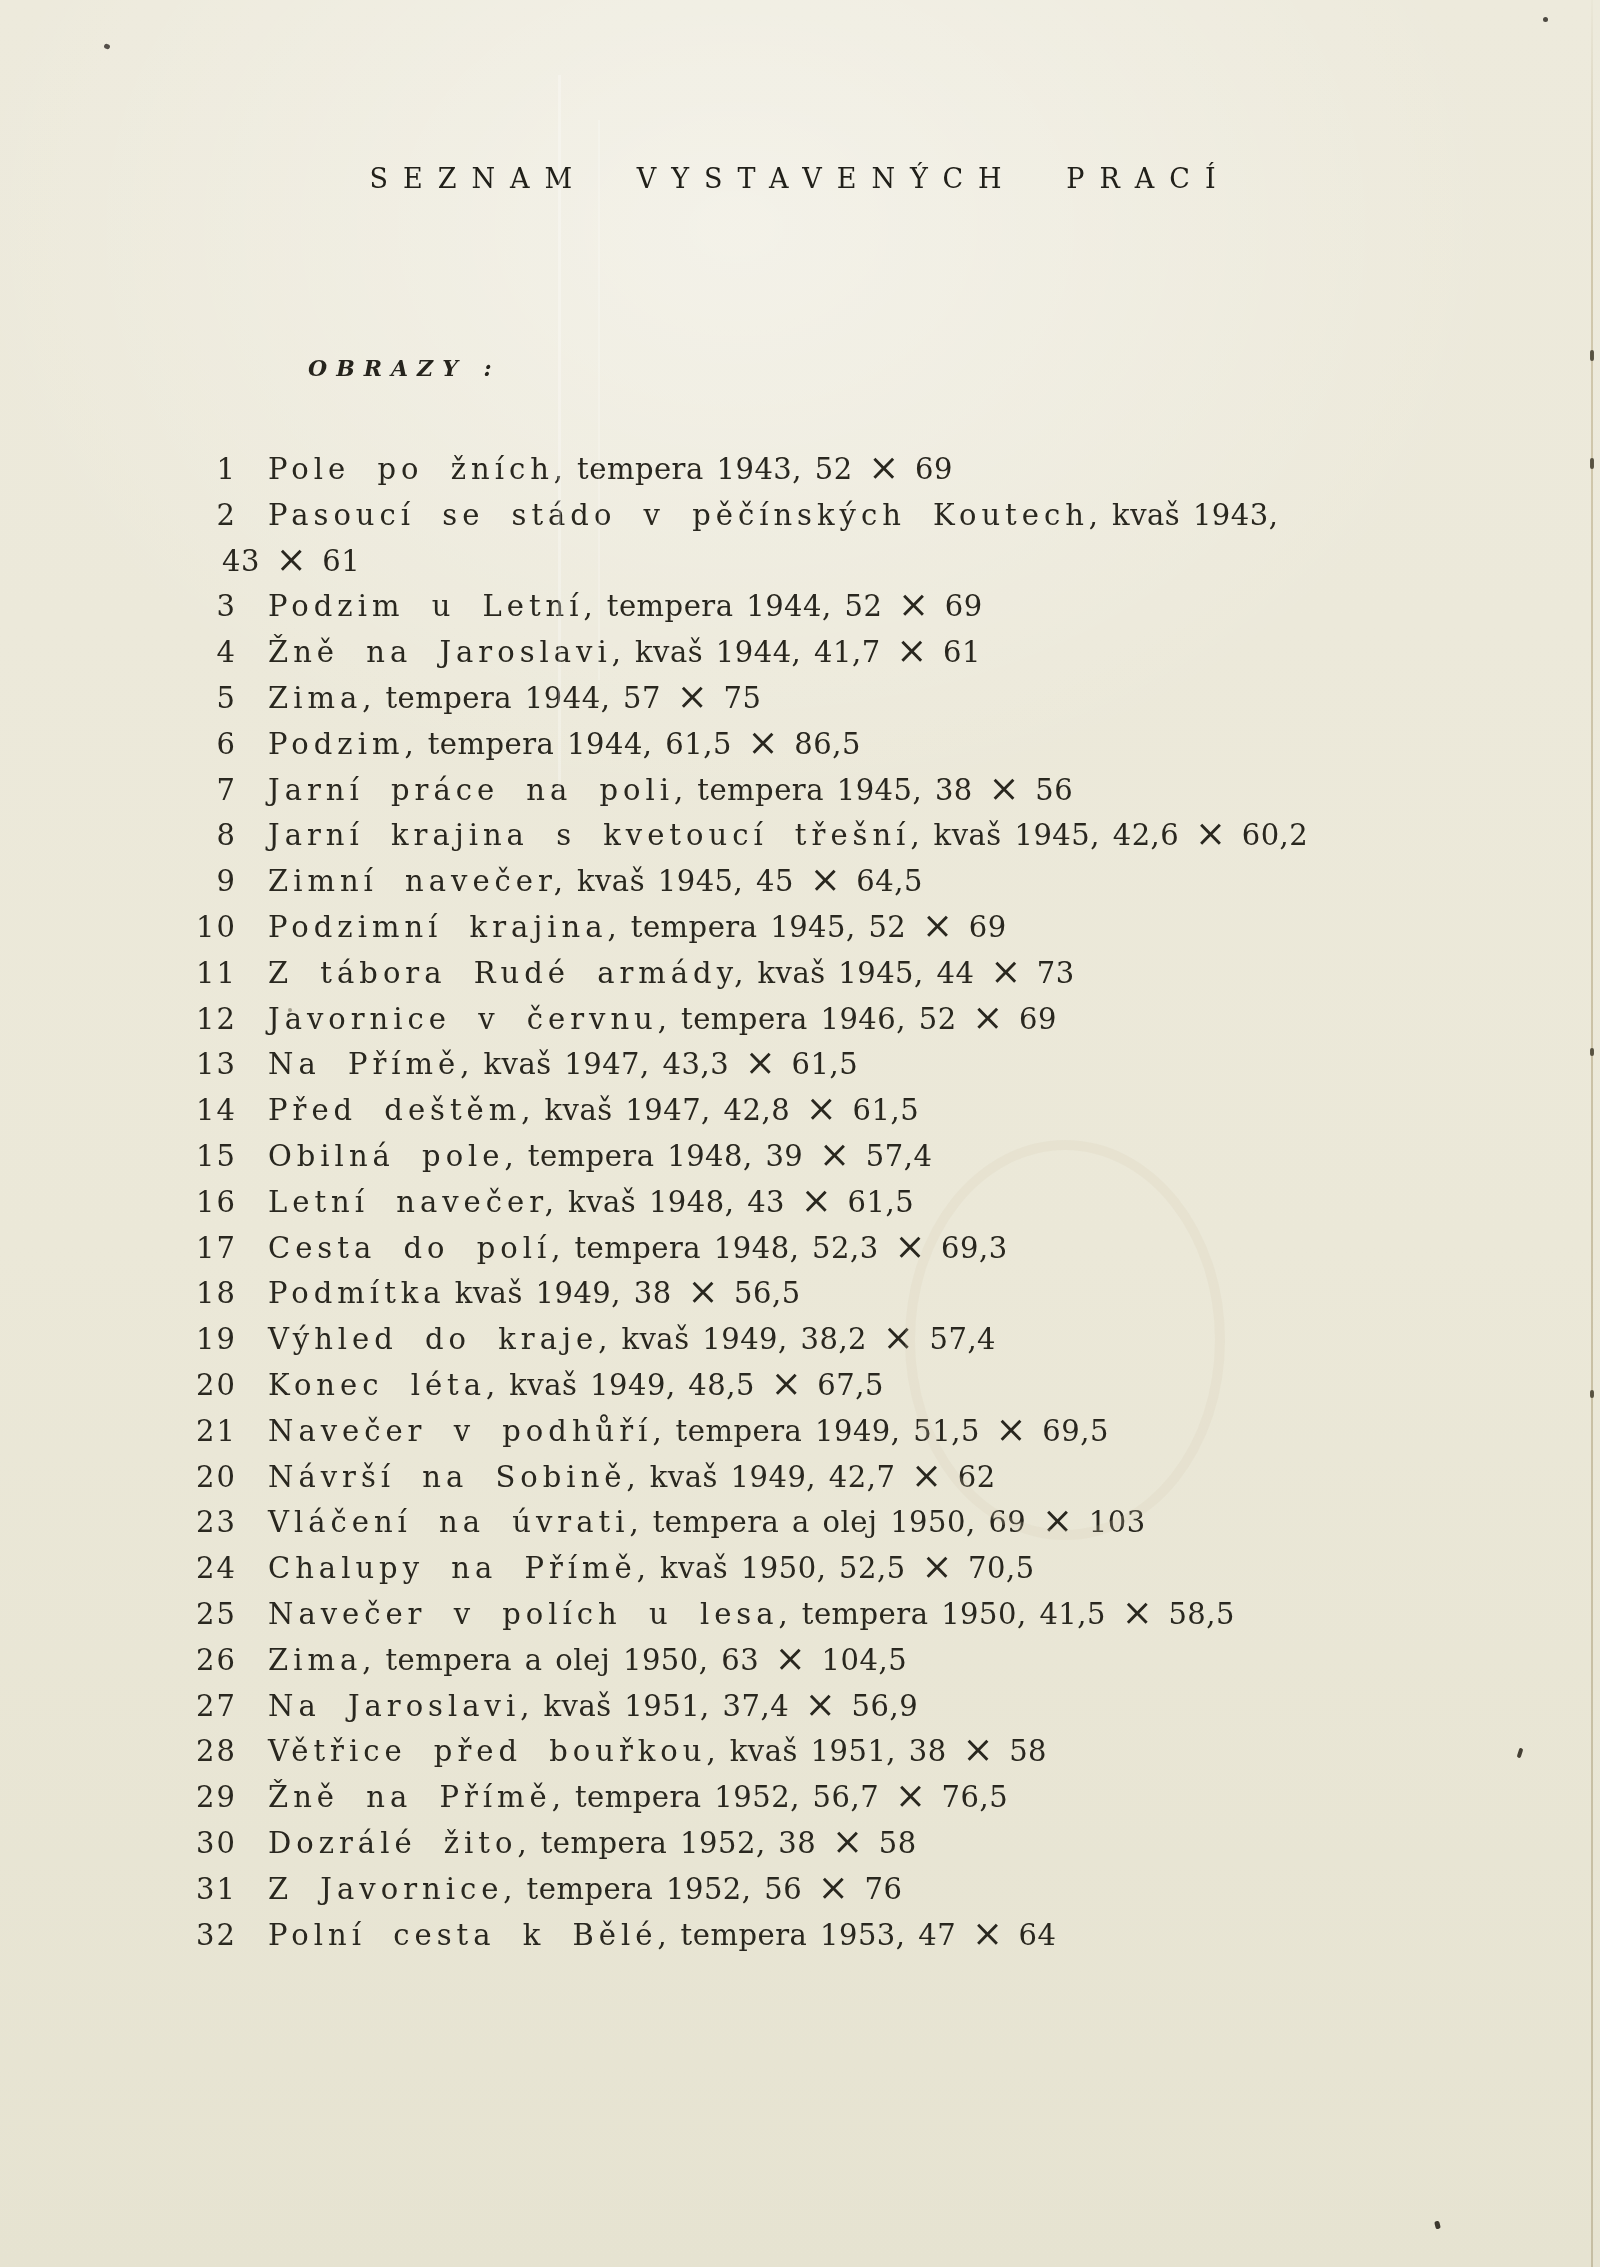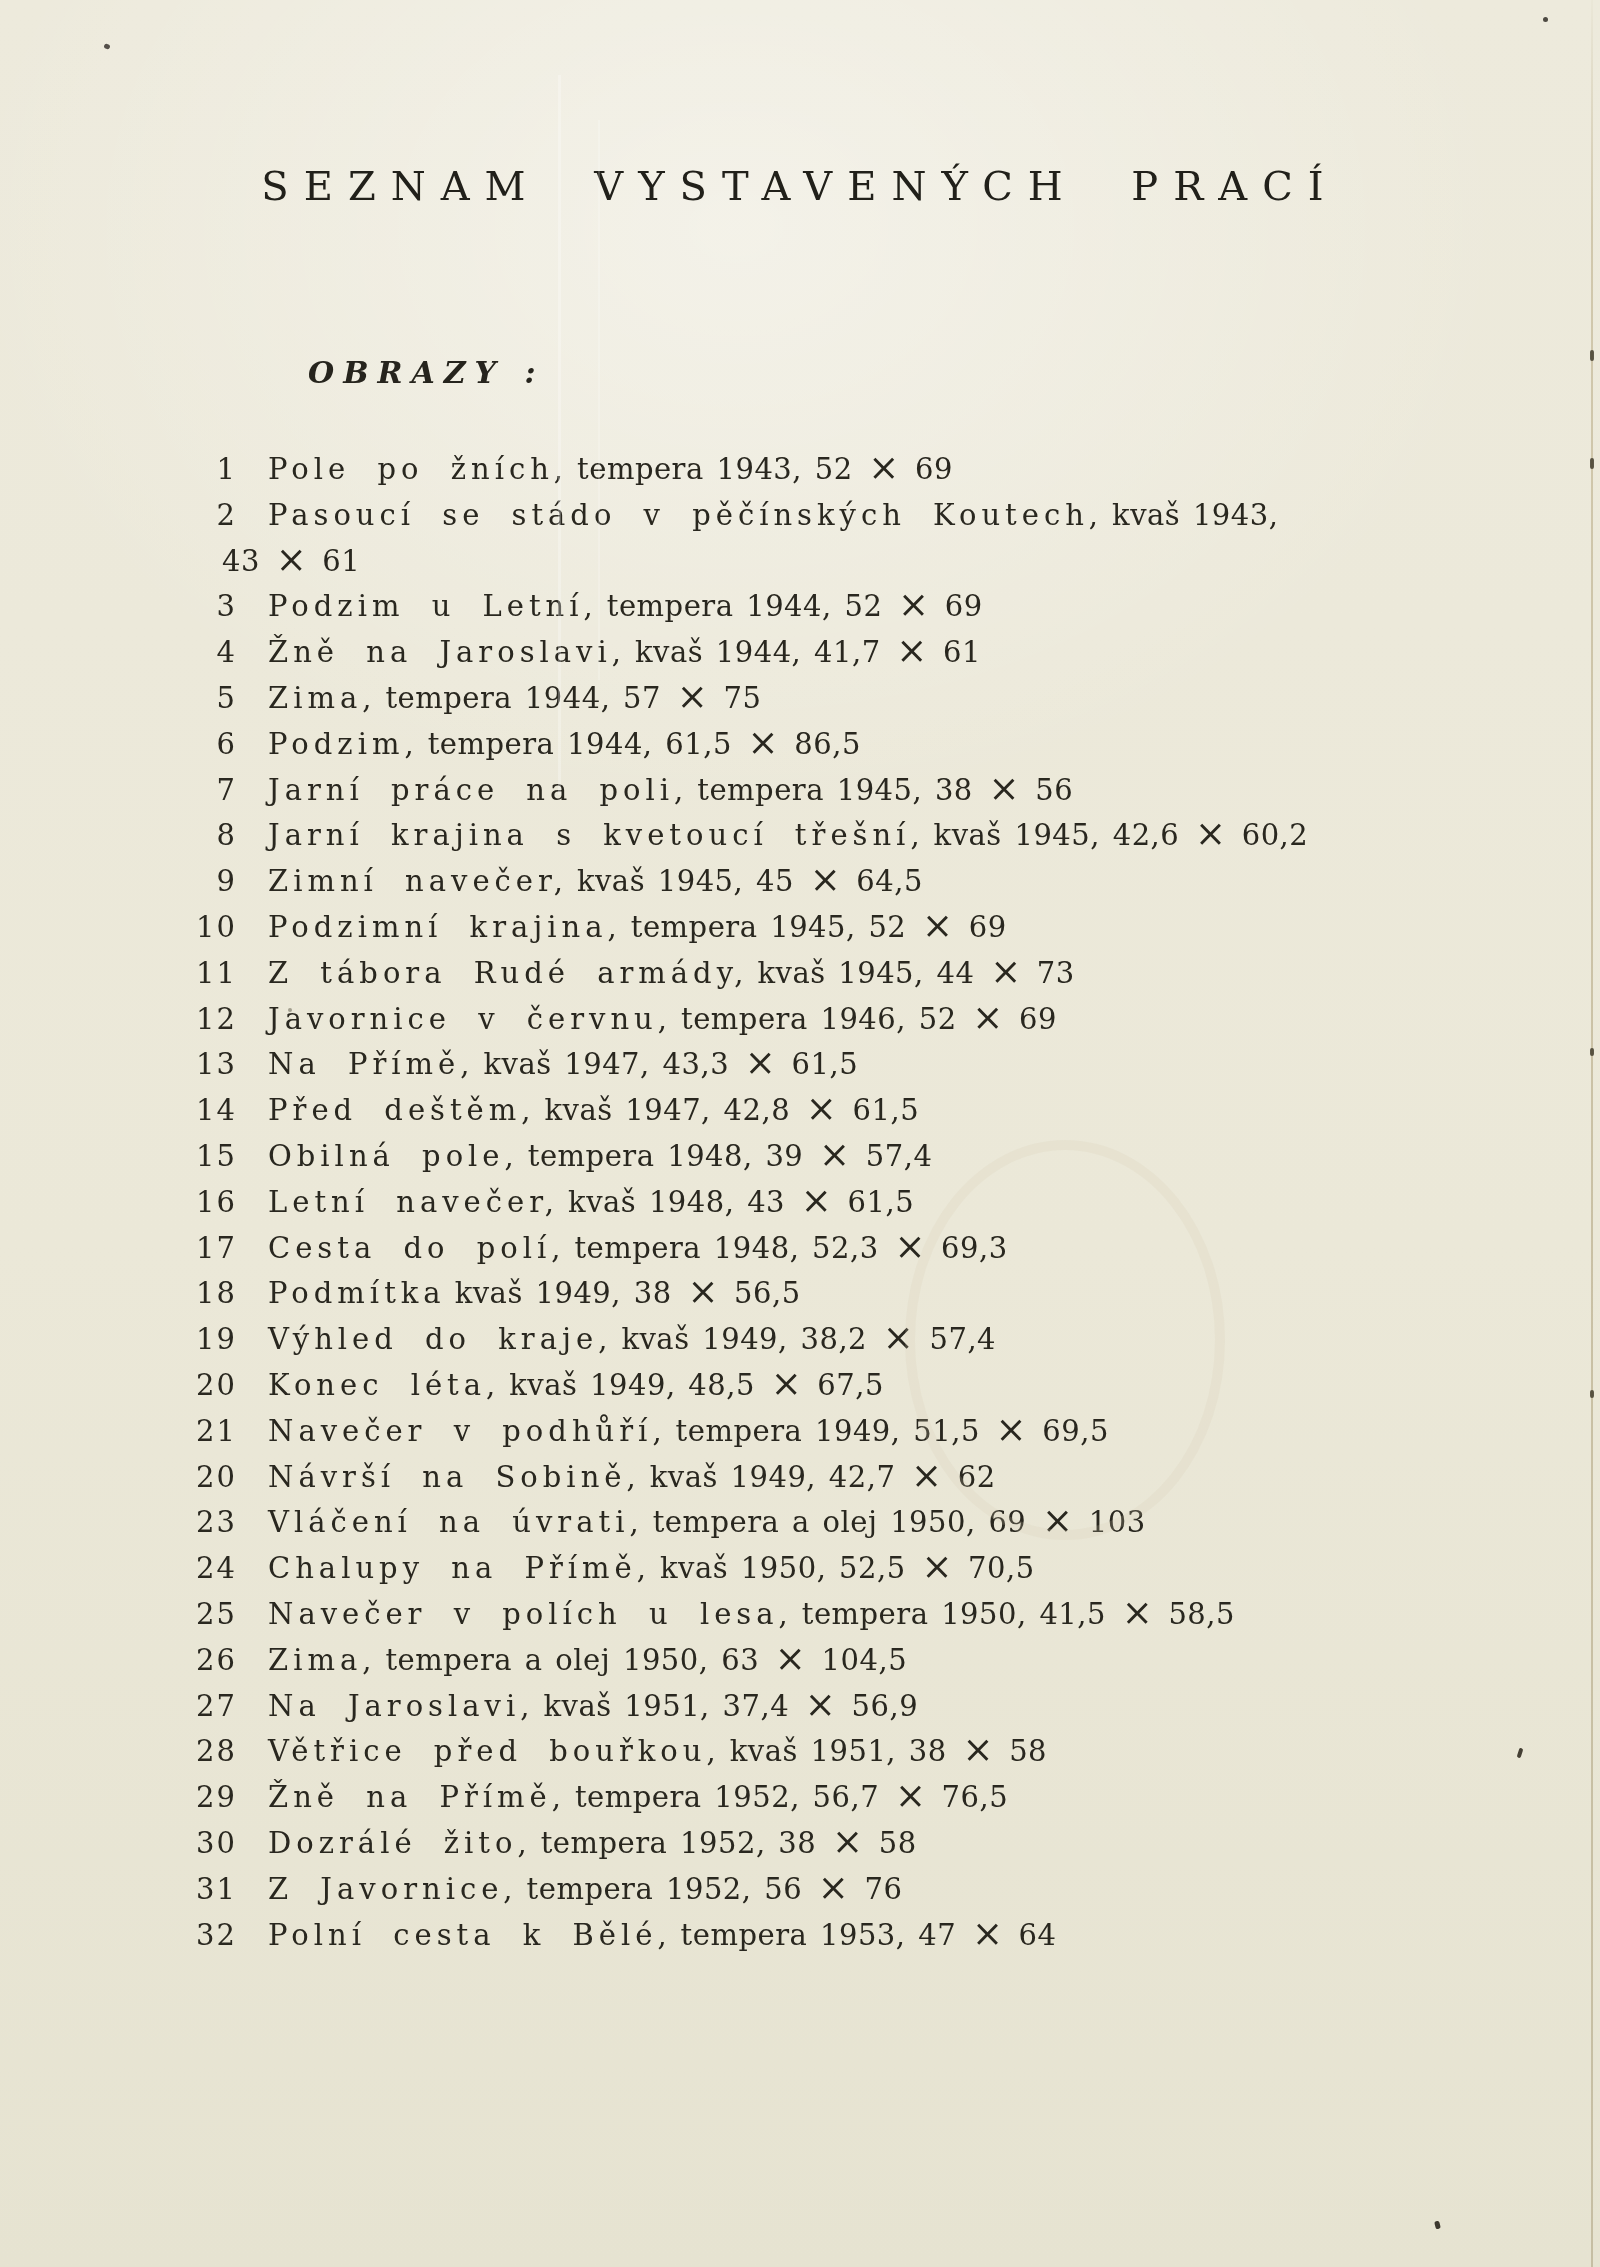--- a/index.html
+++ b/index.html
@@ -12,28 +12,28 @@
     background-image:
       radial-gradient(ellipse 1250px 950px at 46% 10%, rgba(255,255,255,0.38), rgba(255,255,255,0) 62%),
       linear-gradient(180deg,#edeadc 0%, #ebe8d8 55%, #e6e3d1 100%);
     font-family:"DejaVu Serif","Liberation Serif",serif;
     color:#29271f;
   }
   
   .main-title{
     position:absolute;top:163px;left:0;width:100%;
     margin:0;text-align:center;
-    font-size:40px;font-weight:normal;
+    font-size:27px;font-weight:normal;
     letter-spacing:15px;word-spacing:26px;
     color:#21201a;
   }
   .section-heading{
     position:absolute;top:355px;left:308px;
     margin:0;
-    font-size:30px;font-style:italic;font-weight:bold;
+    font-size:22px;font-style:italic;font-weight:bold;
     letter-spacing:9px;
     color:#26241d;
   }
   
   .works{
     position:absolute;top:447px;left:0;width:1560px;
     margin:0;padding:0;list-style:none;
   }
   .row{
     display:flex;align-items:baseline;

